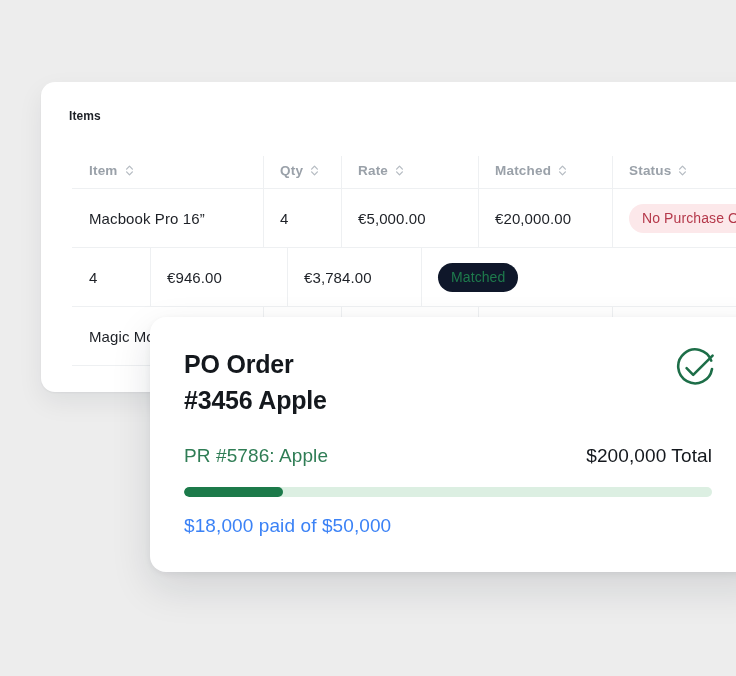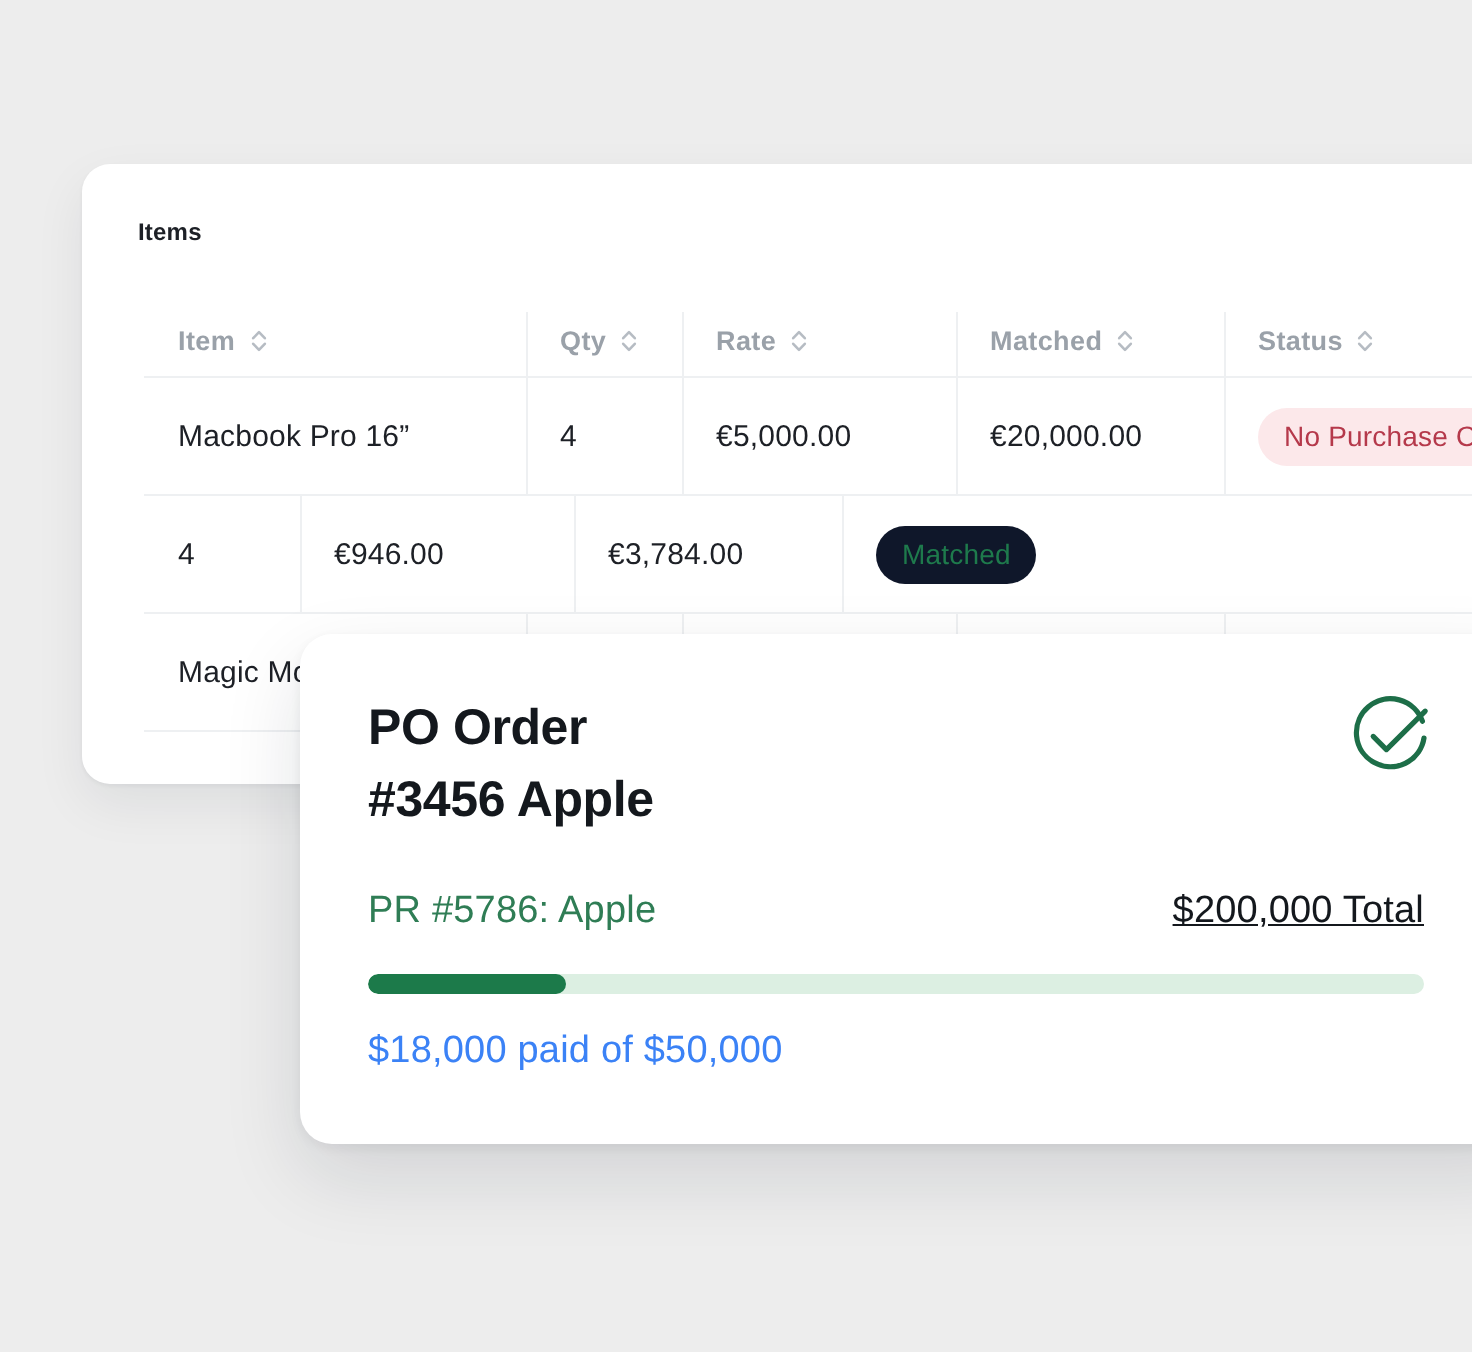--- a/index.html
+++ b/index.html
@@ -171,21 +171,20 @@
   }
   .po-ref {
     font-size: 19px;
     color: #2f7d55;
     letter-spacing: .1px;
   }
   .po-total {
     font-size: 19px;
     color: #14181d;
     letter-spacing: .1px;
-    text-decoration: underline;
   }
 
   .progress-track {
     position: absolute;
     left: 34px;
     top: 170px;
     width: 528px;
     height: 10px;
     border-radius: 999px;
     background: #dcefe2;

